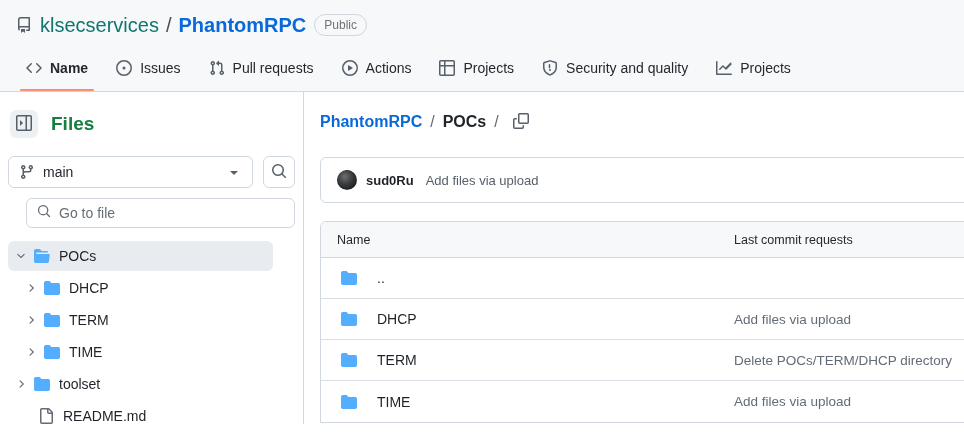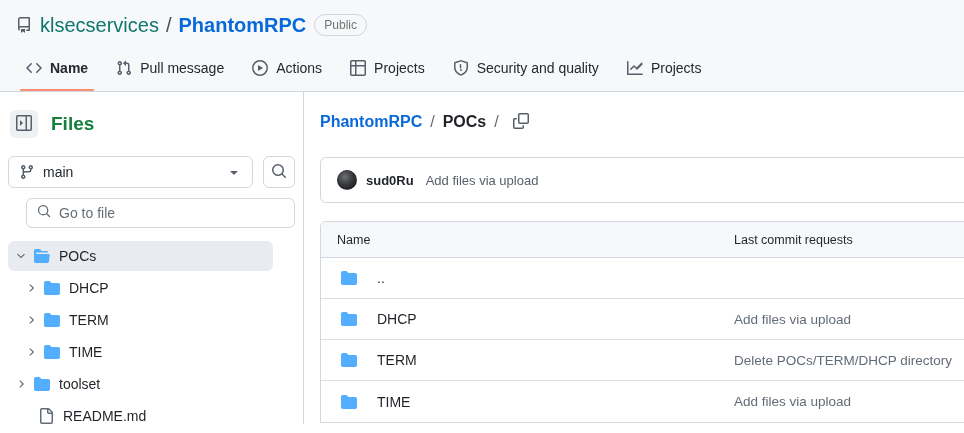--- a/index.html
+++ b/index.html
@@ -112,24 +112,33 @@
         <span class="ticon">
           <svg width="16" height="16" viewBox="0 0 16 16" fill="currentColor">
               <path d="m11.28 3.22 4.25 4.25a.75.75 0 0 1 0 1.06l-4.25 4.25a.749.749 0 0 1-1.275-.326.749.749 0 0 1 .215-.734L13.94 8l-3.69-3.72a.749.749 0 0 1 .326-1.275.749.749 0 0 1 .734.215Zm-6.56 0a.751.751 0 0 1 1.042.018.751.751 0 0 1 .018 1.042L2.06 8l3.72 3.72a.749.749 0 0 1-.326 1.275.749.749 0 0 1-.734-.215L.47 8.53a.75.75 0 0 1 0-1.06Z"></path>
             </svg>
         </span>
         <span>Name</span>
       </div>
       <div class="tab">
         <span class="ticon">
           <svg width="16" height="16" viewBox="0 0 16 16" fill="currentColor">
+              <path d="M8 9.5a1.5 1.5 0 1 0 0-3 1.5 1.5 0 0 0 0 3Z"></path>
+              <path d="M8 0a8 8 0 1 1 0 16A8 8 0 0 1 8 0ZM1.5 8a6.5 6.5 0 1 0 13 0 6.5 6.5 0 0 0-13 0Z"></path>
+            </svg>
+        </span>
+        <span>Issues</span>
+      </div>
+      <div class="tab">
+        <span class="ticon">
+          <svg width="16" height="16" viewBox="0 0 16 16" fill="currentColor">
               <path d="M1.5 3.25a2.25 2.25 0 1 1 3 2.122v5.256a2.251 2.251 0 1 1-1.5 0V5.372A2.25 2.25 0 0 1 1.5 3.25Zm5.677-.177L9.573.677A.25.25 0 0 1 10 .854V2.5h1A2.5 2.5 0 0 1 13.5 5v5.628a2.251 2.251 0 1 1-1.5 0V5a1 1 0 0 0-1-1h-1v1.646a.25.25 0 0 1-.427.177L7.177 3.427a.25.25 0 0 1 0-.354ZM3.75 2.5a.75.75 0 1 0 0 1.5.75.75 0 0 0 0-1.5Zm0 9.5a.75.75 0 1 0 0 1.5.75.75 0 0 0 0-1.5Zm8.25.75a.75.75 0 1 0 1.5 0 .75.75 0 0 0-1.5 0Z"></path>
             </svg>
         </span>
-        <span>Pull message</span>
+        <span>Pull requests</span>
       </div>
       <div class="tab">
         <span class="ticon">
           <svg width="16" height="16" viewBox="0 0 16 16" fill="currentColor">
               <path d="M8 0a8 8 0 1 1 0 16A8 8 0 0 1 8 0ZM1.5 8a6.5 6.5 0 1 0 13 0 6.5 6.5 0 0 0-13 0Zm4.879-2.773 4.264 2.559a.25.25 0 0 1 0 .428l-4.264 2.559A.25.25 0 0 1 6 10.559V5.442a.25.25 0 0 1 .379-.215Z"></path>
             </svg>
         </span>
         <span>Actions</span>
       </div>
       <div class="tab">

